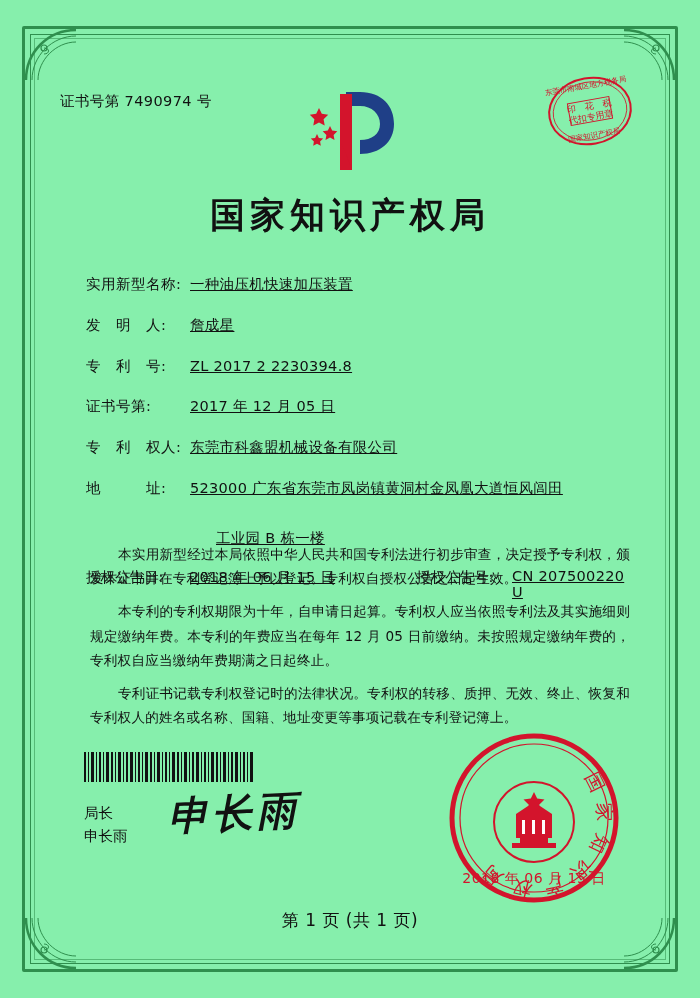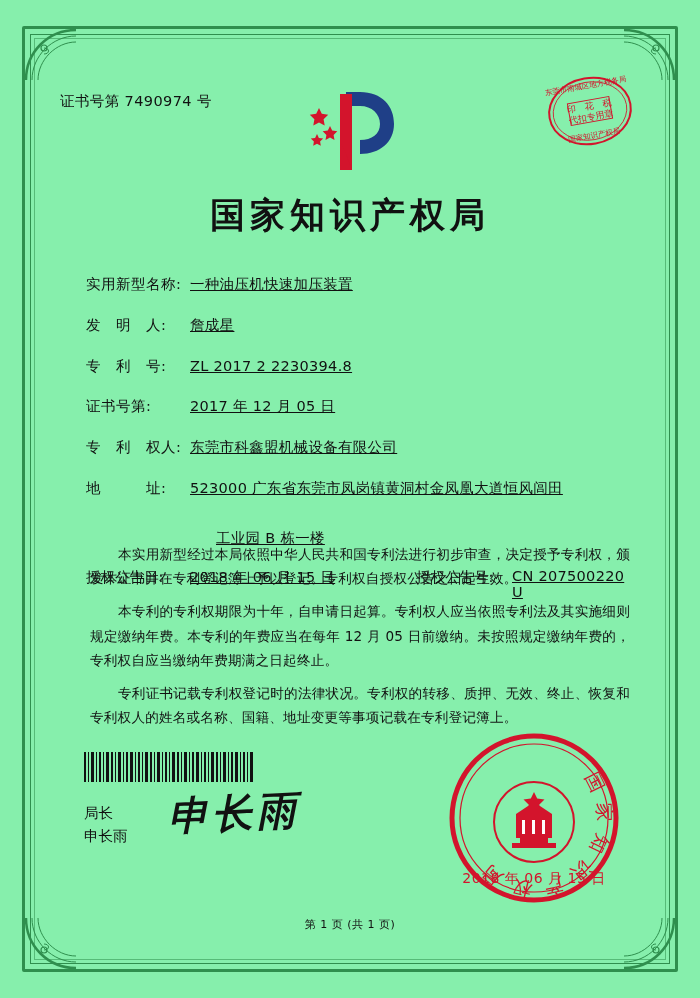--- a/index.html
+++ b/index.html
@@ -239,21 +239,21 @@
     letter-spacing: 0.5px;
     font-family: "DejaVu Sans", "Liberation Sans", sans-serif;
   }
 
   .page-footer {
     position: absolute;
     left: 0;
     right: 0;
     bottom: 8px;
     text-align: center;
-    font-size: 11px;
+    font-size: 17px;
     color: #111;
     letter-spacing: 0.5px;
   }
 </style>
 </head>
 <body>
 
 <div class="certificate">
 
   <div class="frame-outer"></div>

